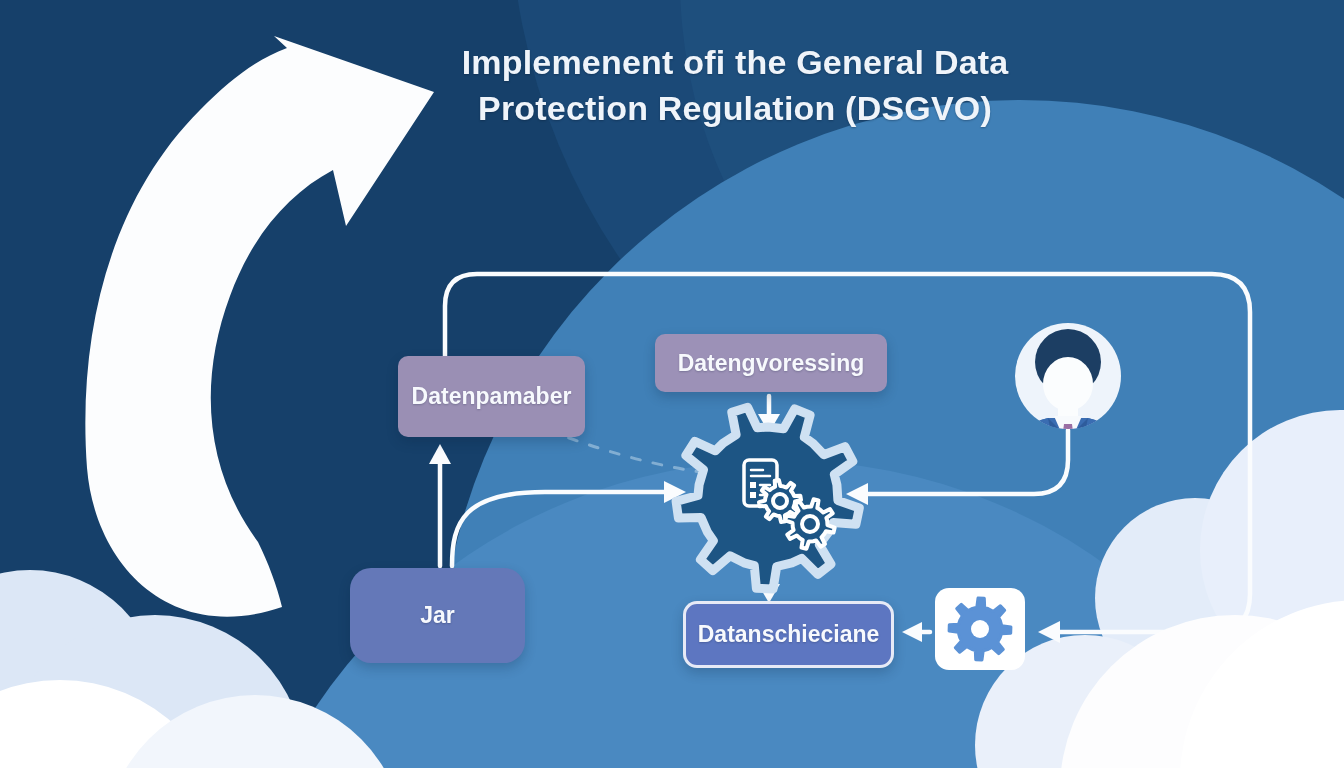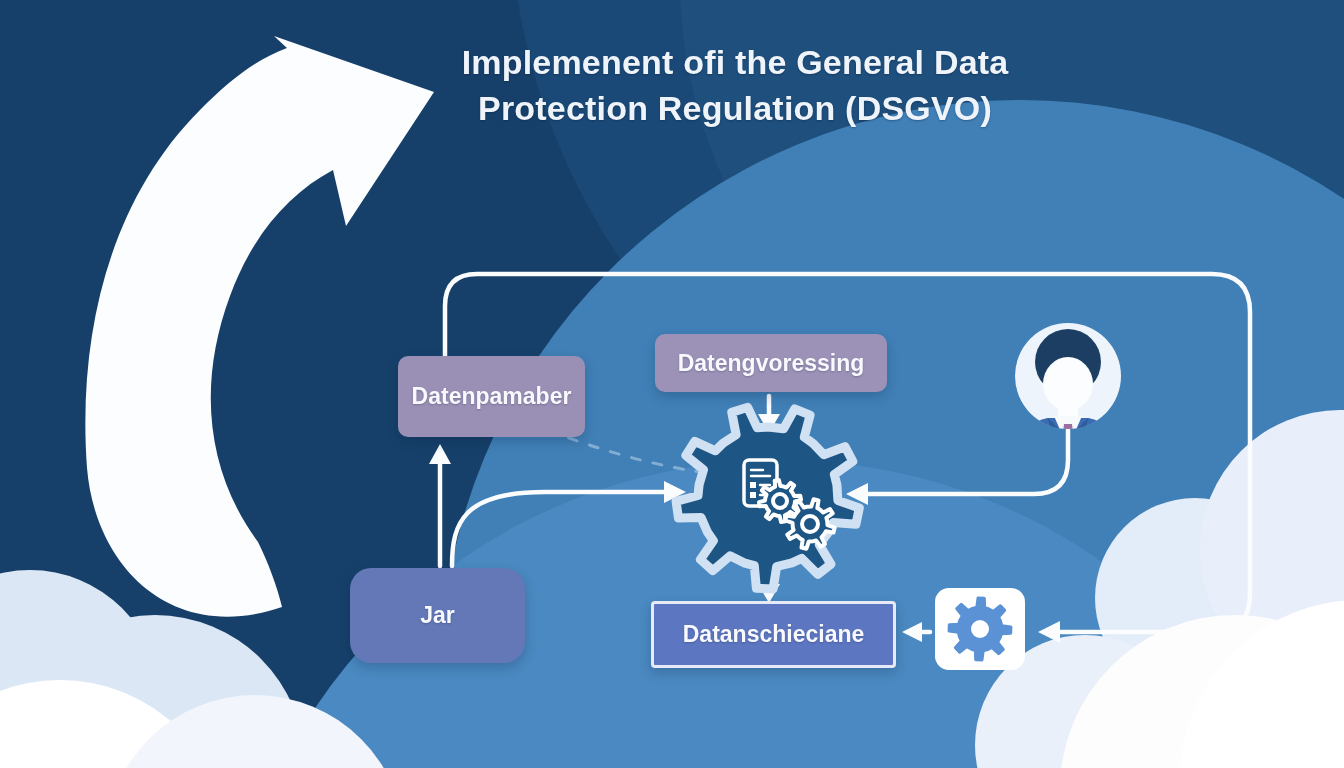--- a/index.html
+++ b/index.html
@@ -39,22 +39,22 @@
   }
   .node{
     position:absolute;z-index:4;display:flex;align-items:center;justify-content:center;
     flex-direction:column;color:#f7f9fd;font-weight:700;font-size:23px;
     border-radius:10px;box-shadow:0 5px 12px rgba(10,30,60,.22);
     text-shadow:0 1px 2px rgba(20,30,60,.25);
   }
   .node-datenpamaber{left:353px;top:356px;width:187px;height:81px;background:#9a8fb4;margin-left:45px;}
   .node-datengvoressing{left:655px;top:334px;width:232px;height:58px;background:#9c91b7;}
   .node-jar{left:350px;top:568px;width:175px;height:95px;background:#6478b8;border-radius:21px;line-height:1.45;}
-  .node-datanschieciane{left:651px;top:601px;width:245px;height:67px;background:#5d76c1;
-    border:3px solid rgba(255,255,255,.85);border-radius:4px;box-sizing:border-box;}
+  .node-datanschieciane{left:683px;top:601px;width:211px;height:67px;background:#5d76c1;
+    border:3px solid rgba(255,255,255,.85);border-radius:14px;box-sizing:border-box;}
 </style>
 </head>
 <body>
 
 <div class="blob blob-f"></div>
 <div class="blob blob-d"></div>
 <div class="blob blob-b"></div>
 <div class="blob blob-c"></div>
 
 <div class="cloud under r1"></div>

